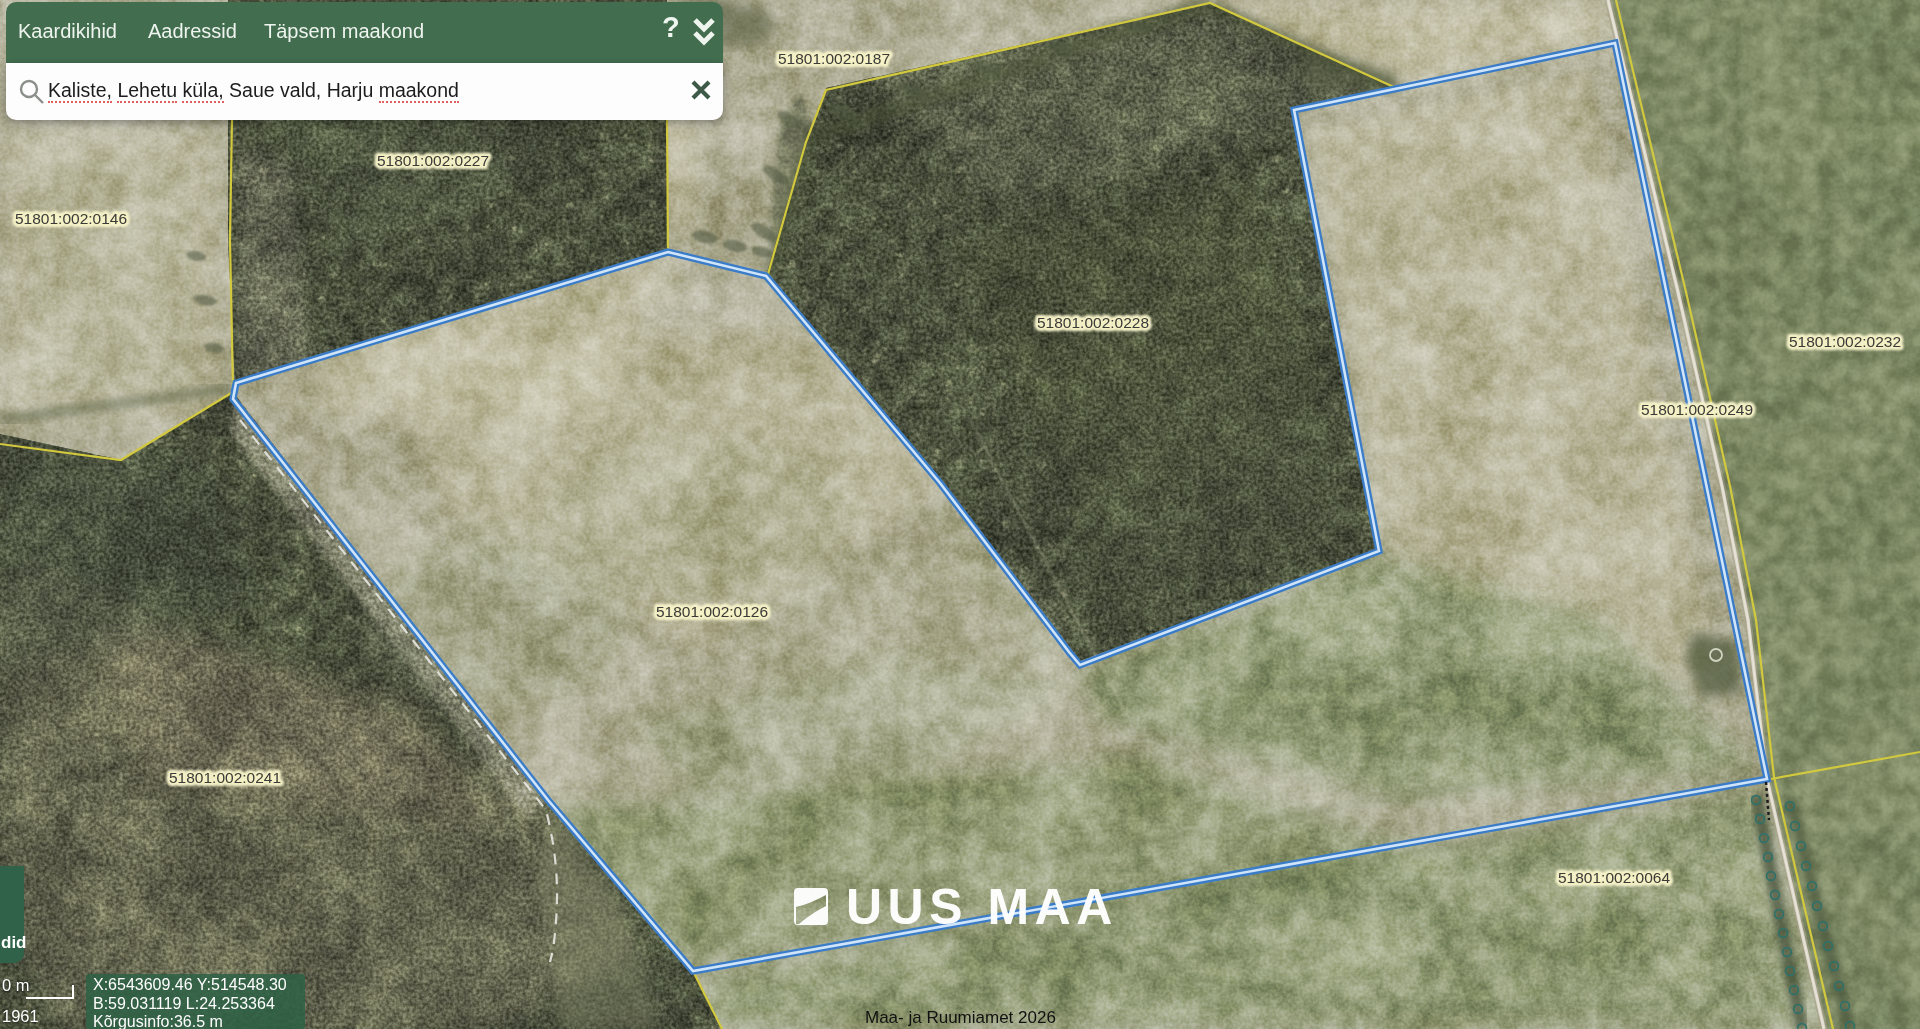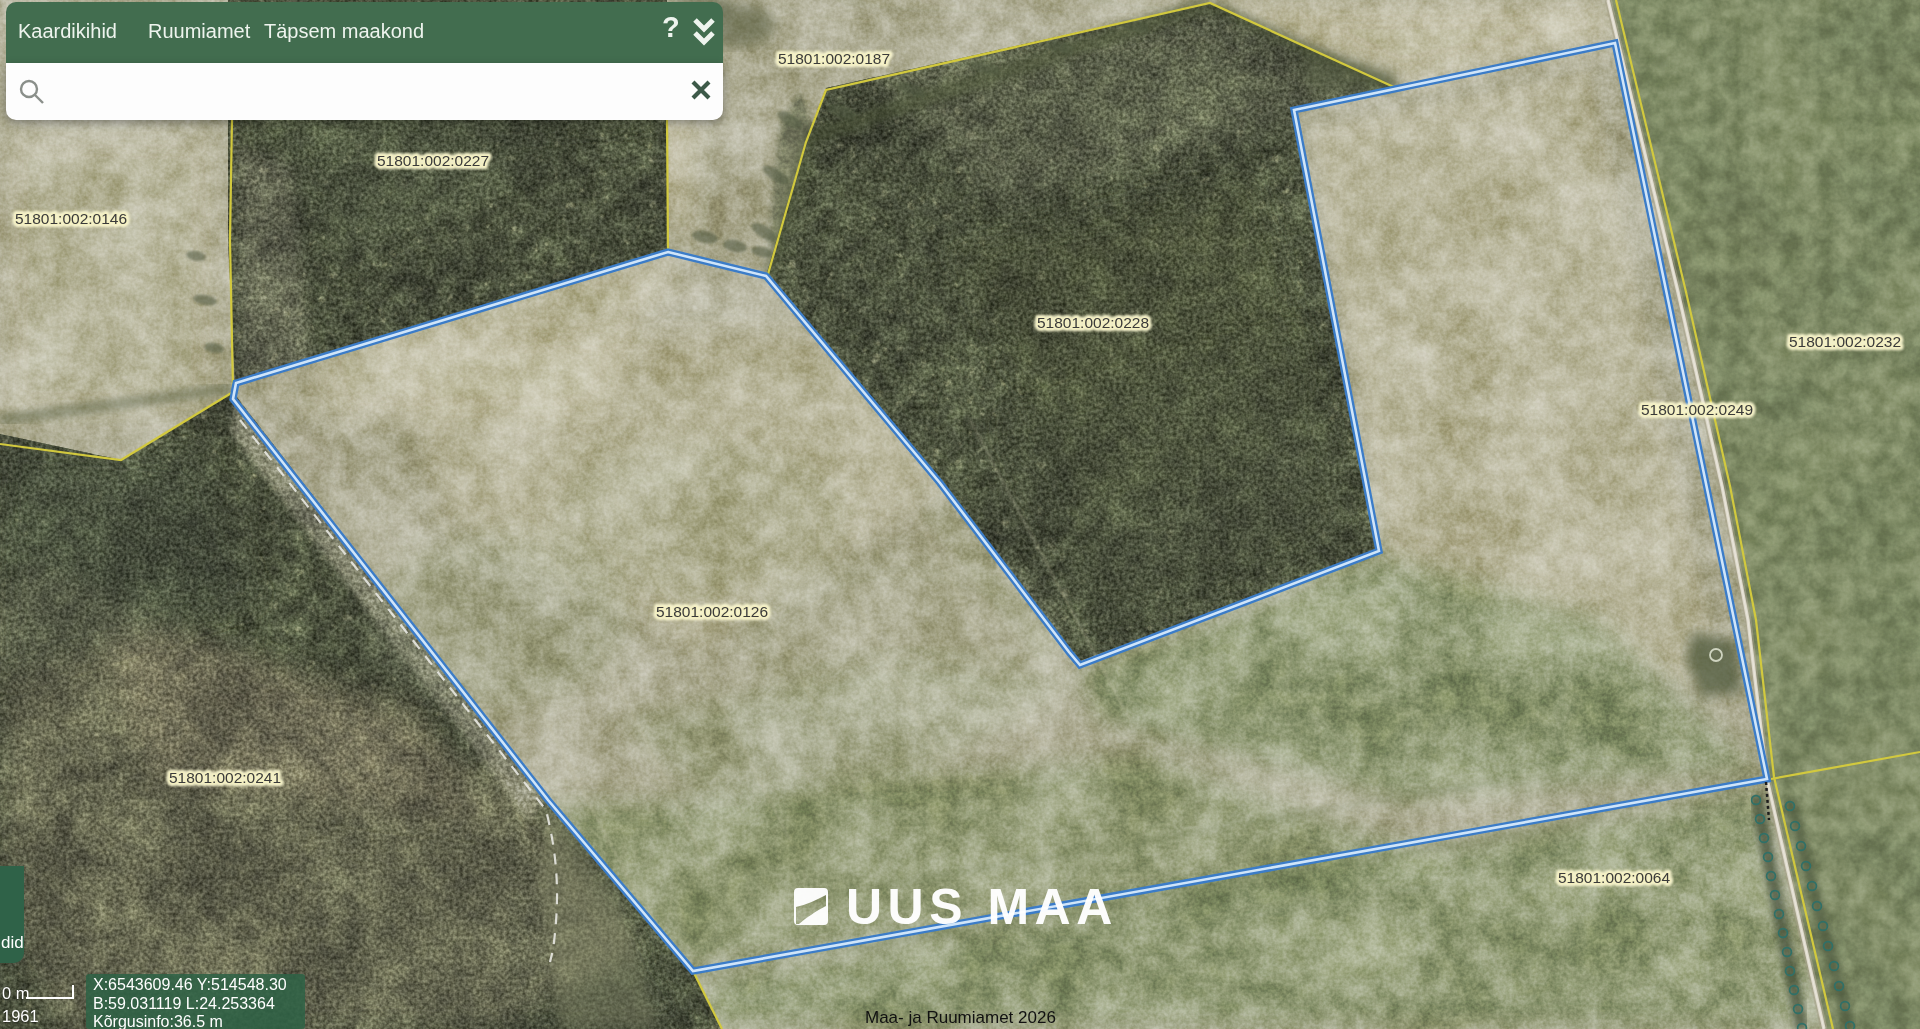--- a/index.html
+++ b/index.html
@@ -269,43 +269,46 @@
     <text x="169" y="783">51801:002:0241</text>
     <text x="1558" y="883">51801:002:0064</text>
   </g>
 </svg>
 
 <svg class="abs" style="left:780;top:875" width="420" height="70" viewBox="0 0 420 70"></svg>
 
 <div class="abs" style="left:6px;top:2px;width:717px;height:118px;">
   <div class="abs" style="left:0;top:0;width:717px;height:61px;background:#426d4f;border-radius:10px 10px 0 0;color:#eef4ee;font-size:20px;">
     <span class="abs" style="left:12px;top:18px;text-align:center;">Kaardikihid</span>
-    <span class="abs" style="left:142px;top:18px;">Ruumiamet</span>
+    <span class="abs" style="left:142px;top:18px;">Aadressid</span>
     <span class="abs" style="left:258px;top:18px;">Täpsem maakond</span>
     <span class="abs" style="left:656px;top:9px;font-size:29px;font-weight:bold;">?</span>
     <svg class="abs" style="left:687px;top:15px;" width="22" height="30" viewBox="0 0 22 30">
       <path d="M2,3 L11,12 L20,3" stroke="#eef4ee" stroke-width="5" fill="none"></path>
       <path d="M2,16 L11,25 L20,16" stroke="#eef4ee" stroke-width="5" fill="none"></path>
     </svg>
   </div>
   <div class="abs" style="left:0;top:61px;width:717px;height:57px;background:#fdfdfd;border-radius:0 0 10px 10px;box-shadow:0 3px 8px rgba(0,0,0,0.35);">
     <svg class="abs" style="left:12px;top:15px;" width="28" height="28" viewBox="0 0 28 28">
       <circle cx="11" cy="11" r="8" stroke="#8a8f8a" stroke-width="2.4" fill="none"></circle>
       <line x1="17" y1="17" x2="25" y2="25" stroke="#8a8f8a" stroke-width="2.4"></line>
     </svg>
+    <div class="abs" style="left:42px;top:16px;font-size:19.5px;color:#1c1c1c;white-space:nowrap;">
+      <span style="border-bottom:2px dotted #e06060;">Kaliste,</span> <span style="border-bottom:2px dotted #e06060;">Lehetu</span> <span style="border-bottom:2px dotted #e06060;">küla,</span> Saue vald, Harju <span style="border-bottom:2px dotted #e06060;">maakond</span>
+    </div>
     <svg class="abs" style="left:684px;top:16px;" width="22" height="22" viewBox="0 0 22 22">
       <path d="M3,3 L19,19 M19,3 L3,19" stroke="#3d5a49" stroke-width="4.2"></path>
     </svg>
   </div>
 </div>
 
 <div class="abs" style="left:0;top:866px;width:24px;height:97px;background:#2f6248;border-radius:0 0 10px 0;">
-  <span class="abs" style="left:1px;bottom:10px;color:#fff;font-weight:normal;font-size:17px;">did</span>
+  <span class="abs" style="left:1px;bottom:10px;color:#fff;font-weight:bold;font-size:17px;">did</span>
 </div>
-<div class="abs" style="left:2px;top:976px;color:#fff;font-size:16.5px;text-shadow:0 1px 2px rgba(0,0,0,0.6);margin-top:8px;">0 m</div>
+<div class="abs" style="left:2px;top:976px;color:#fff;font-size:16.5px;text-shadow:0 1px 2px rgba(0,0,0,0.6);">0 m</div>
 <svg class="abs" style="left:20px;top:982px;" width="60" height="20" viewBox="0 0 60 20">
   <path d="M6,16 L53,16 L53,3" stroke="#fff" stroke-width="2" fill="none"></path>
 </svg>
 <div class="abs" style="left:2px;top:1007px;color:#fff;font-size:16.5px;text-shadow:0 1px 2px rgba(0,0,0,0.6);">1961</div>
 <div class="abs" style="left:86px;top:974px;width:219px;height:55px;background:rgba(47,98,70,0.88);border-radius:3px;color:#fff;font-size:16px;line-height:18.5px;padding-top:2px;padding-left:7px;box-sizing:border-box;">
 X:6543609.46 Y:514548.30<br>B:59.031119 L:24.253364<br>Kõrgusinfo:36.5 m
 </div>
 
 <svg class="abs" style="left:794px;top:888px;" width="340" height="42" viewBox="0 0 340 42">
   <path fill-rule="evenodd" fill="#ffffff" opacity="0.96" d="M4,0 L30,0 Q34,0 34,4 L34,33 Q34,37 30,37 L4,37 Q0,37 0,33 L0,4 Q0,0 4,0 Z M2,19 C12,17 22,12 32,7 L32,18 C22,23 12,30 5,36 L2,36 Z"></path>

